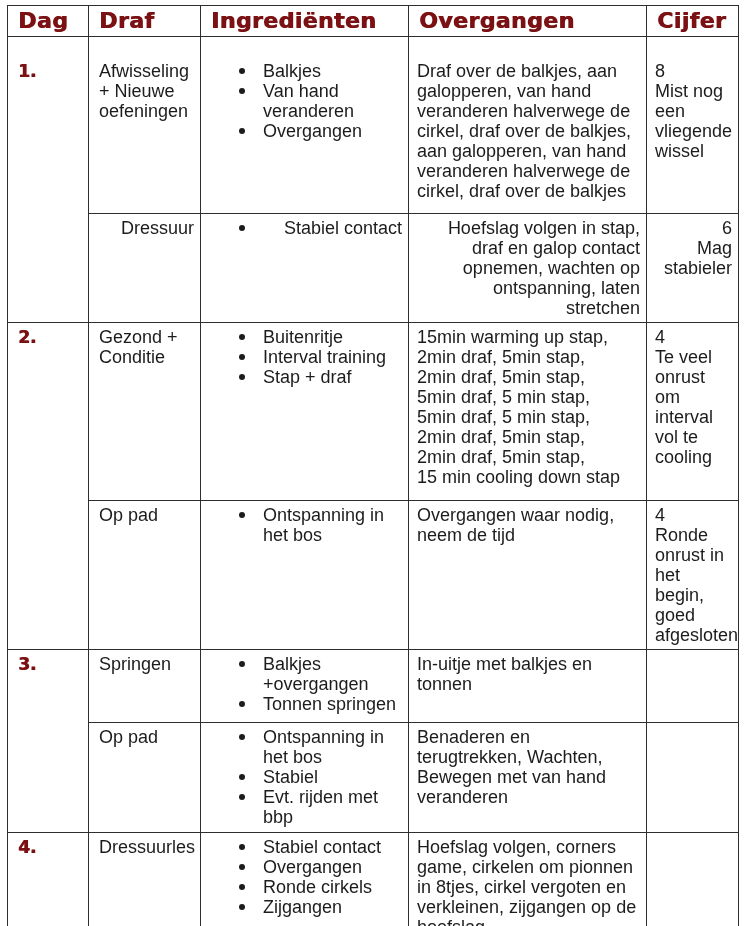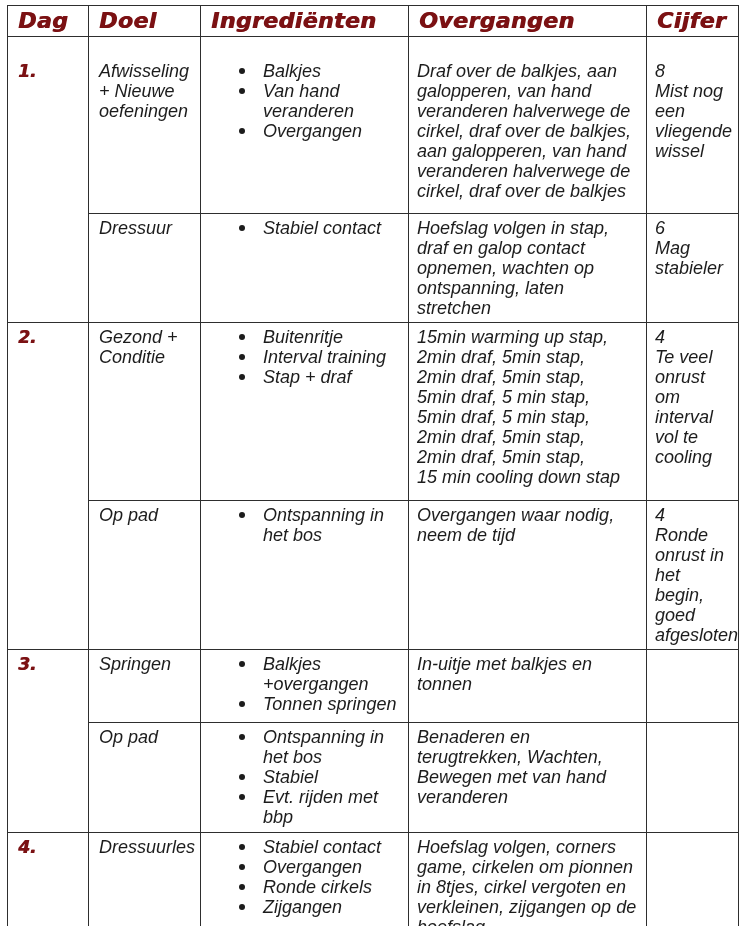--- a/index.html
+++ b/index.html
@@ -8,21 +8,21 @@
     --border:#2e2e2e;
     --bg:#ffffff;
   }
   *{box-sizing:border-box;}
   html,body{margin:0;padding:0;}
   body{
     width:748px;height:926px;background:var(--bg);
     font-family:"Liberation Sans", sans-serif;
     color:var(--text);
   }
-  .page{width:748px;height:926px;overflow:hidden;position:relative;background:var(--bg);font-style:italic;}
+  .page{width:748px;height:926px;overflow:hidden;position:relative;background:var(--bg);}
   table.training{
     border-collapse:collapse;
     table-layout:fixed;
     width:731px;
     margin:5px 0 0 7px;
   }
   col.c-dag{width:81px;}
   col.c-doel{width:112px;}
   col.c-ingredienten{width:208px;}
   col.c-oefeningen{width:238px;}
@@ -81,21 +81,21 @@
     <colgroup>
       <col class="c-dag">
         <col class="c-doel">
         <col class="c-ingredienten">
         <col class="c-oefeningen">
         <col class="c-cijfer">
     </colgroup>
     <thead>
       <tr>
           <th class="hcell">Dag</th>
-          <th class="hcell">Doel</th>
+          <th class="hcell">Draf</th>
           <th class="hcell">Ingrediënten</th>
           <th class="hcell">Overgangen</th>
           <th class="hcell">Cijfer</th>
         </tr>
     </thead>
     <tbody>
         <tr class="first-row" style="height: 177px;">
     <td class="cell-dag" rowspan="2">1.</td>
           <td class="cell-doel">Afwisseling + Nieuwe oefeningen</td>
     <td class="cell-ingredienten">
@@ -104,21 +104,21 @@
               <li>Van hand veranderen</li>
               <li>Overgangen</li>
             </ul>
     </td>
     <td class="cell-oefeningen">Draf over de balkjes, aan galopperen, van hand veranderen halverwege de cirkel, draf over de balkjes, aan galopperen, van hand veranderen halverwege de cirkel, draf over de balkjes</td>
     <td class="cell-cijfer">
       <div class="grade">8</div>
       <div class="grade-note">Mist nog een vliegende wissel</div>
     </td>
   </tr>
-        <tr style="height: 82px;">
+        <tr style="height: 82px; text-align: right;">
     <td class="cell-doel">Dressuur</td>
     <td class="cell-ingredienten">
       <ul class="ing-list">
               <li>Stabiel contact</li>
             </ul>
     </td>
     <td class="cell-oefeningen">Hoefslag volgen in stap, draf en galop contact opnemen, wachten op ontspanning, laten stretchen</td>
     <td class="cell-cijfer">
       <div class="grade">6</div>
       <div class="grade-note">Mag stabieler</div>

